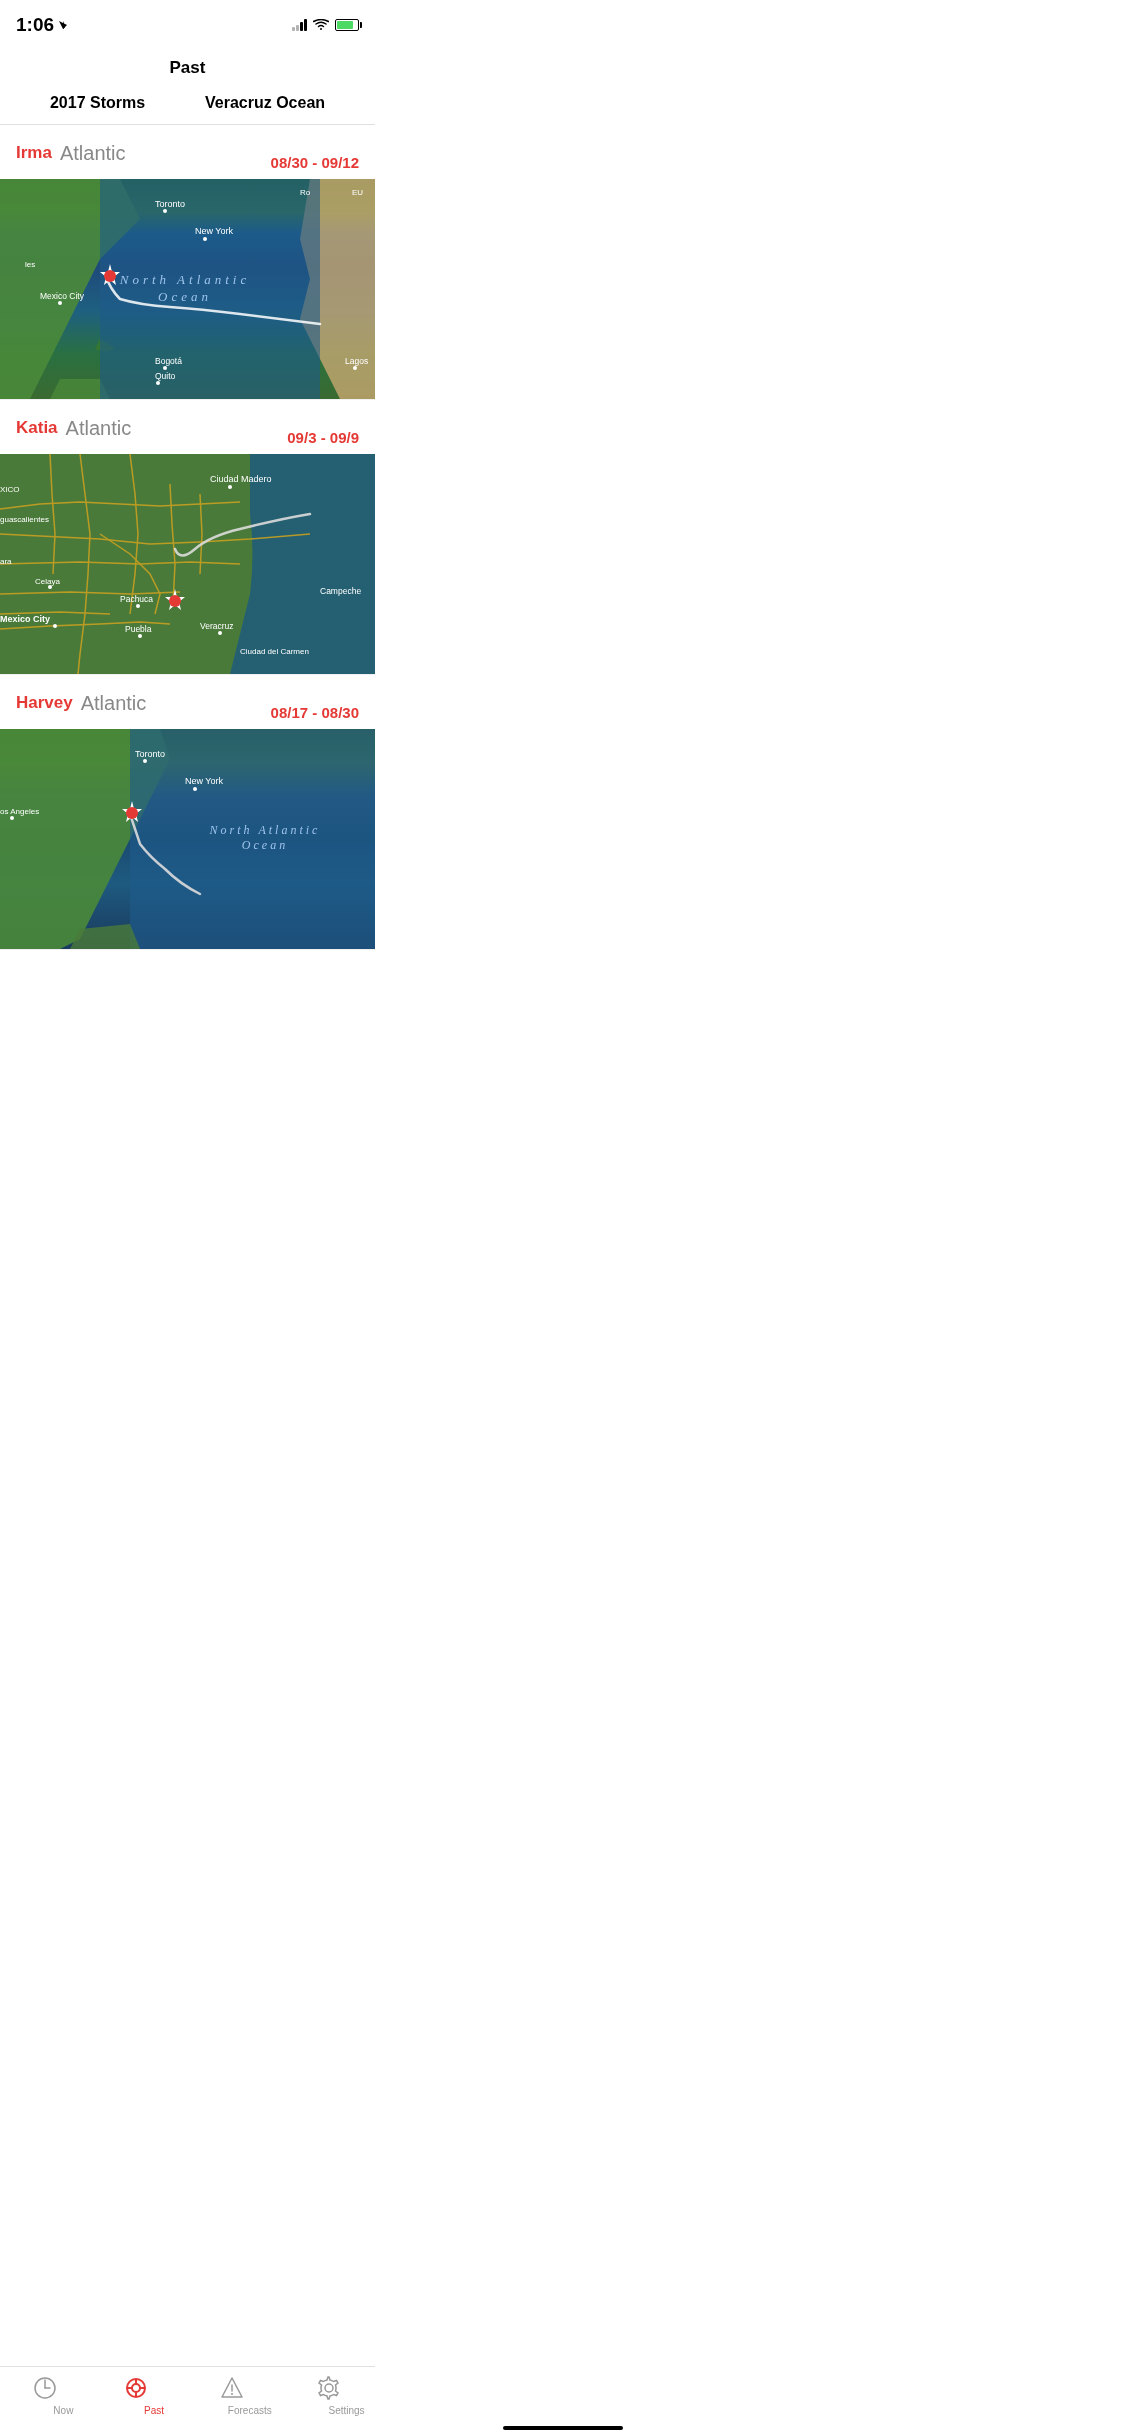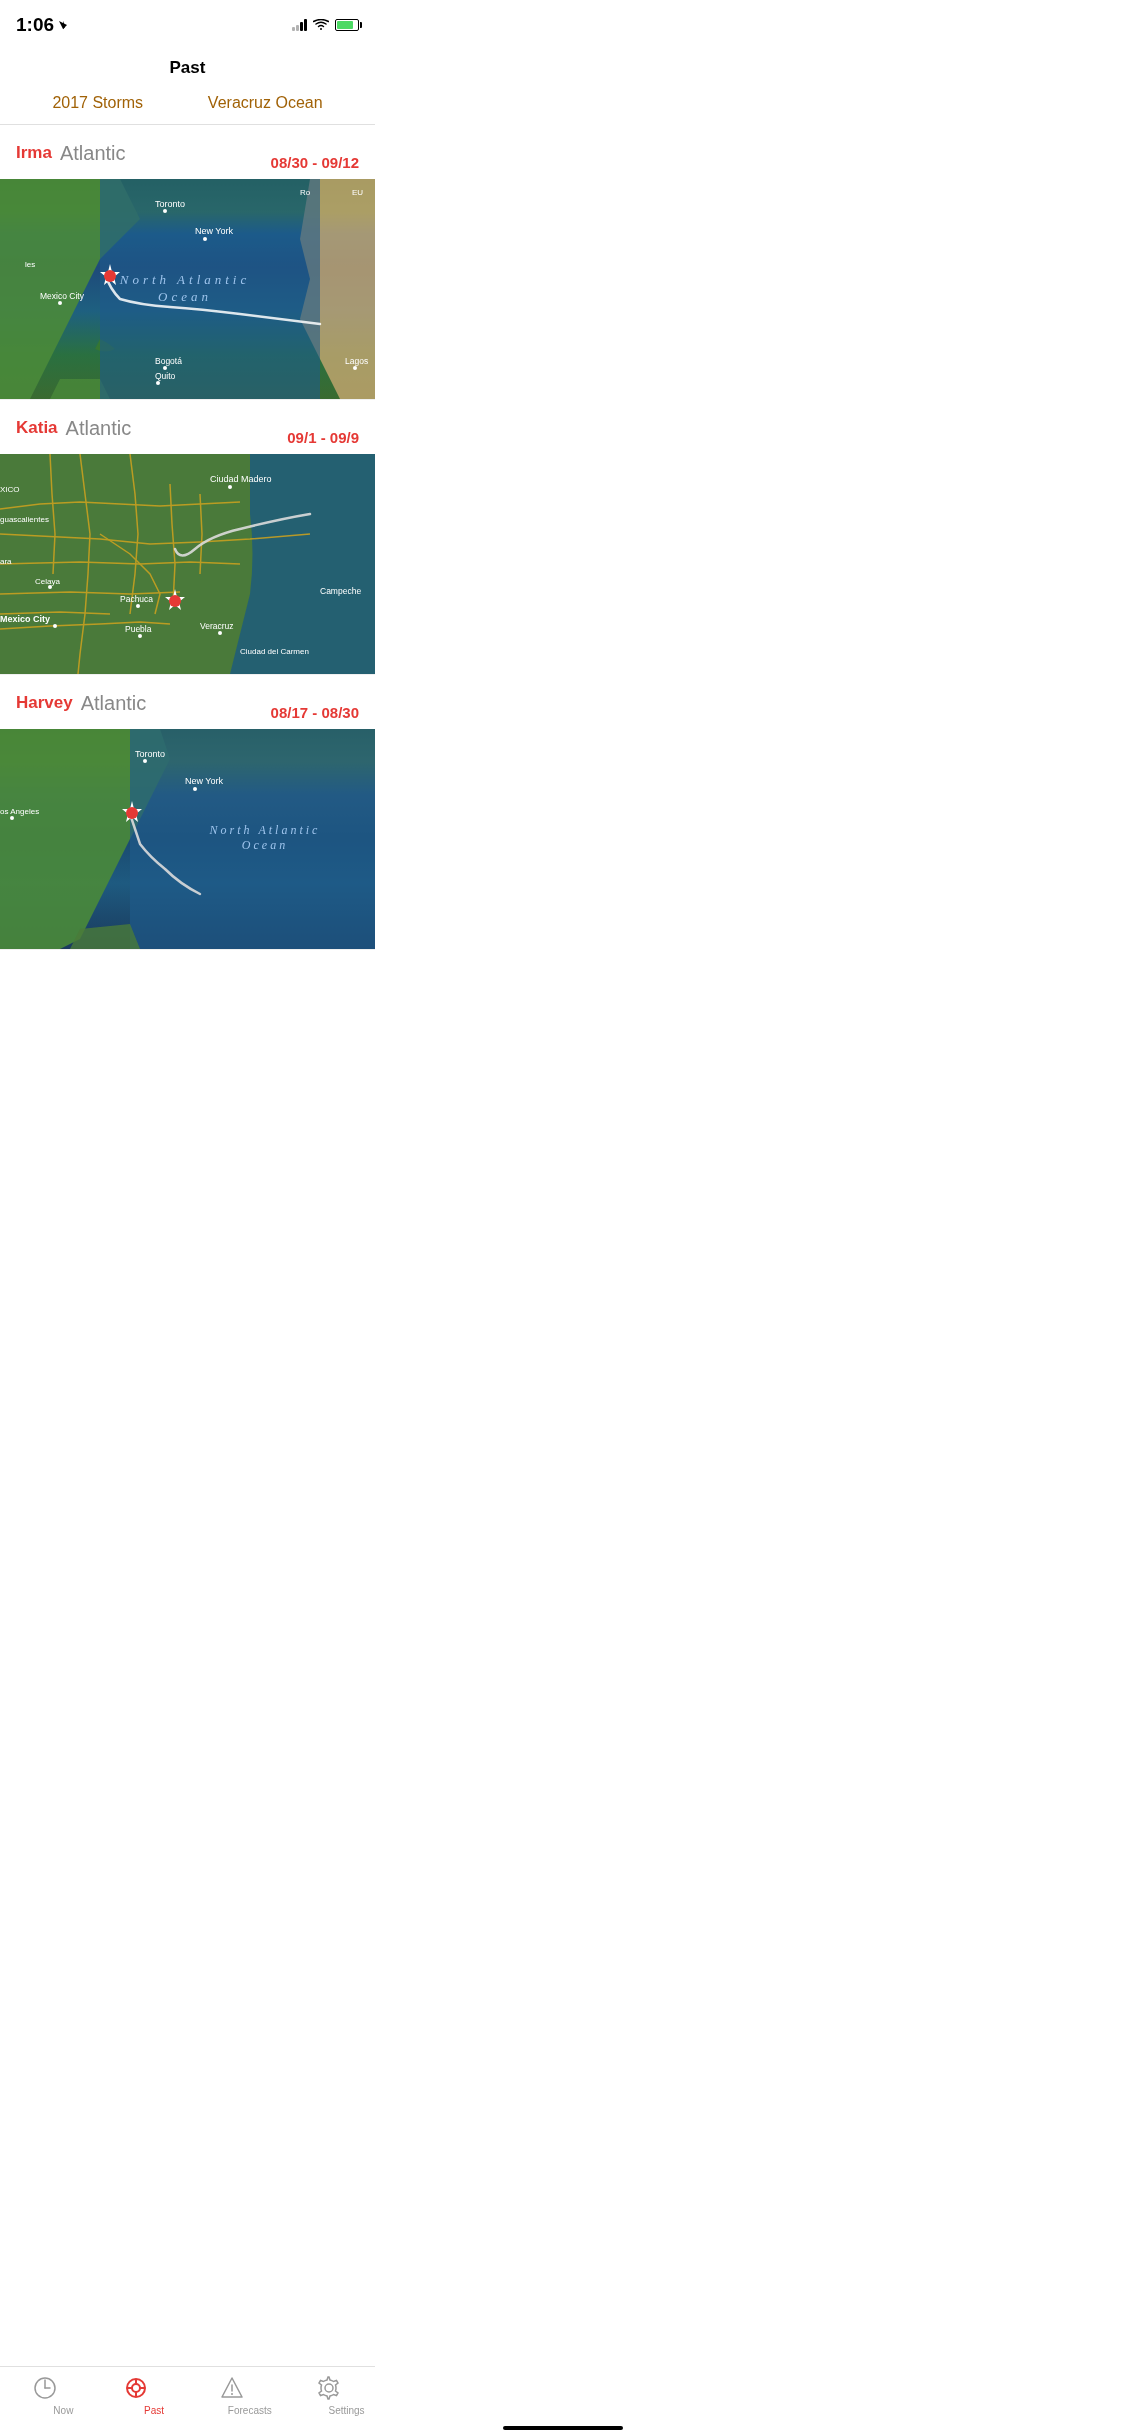--- a/index.html
+++ b/index.html
@@ -92,22 +92,22 @@
     
     .filter-tabs {
       display: flex;
       justify-content: space-around;
       padding: 0 20px 12px;
       border-bottom: 1px solid #e0e0e0;
     }
 
     .filter-tab {
       font-size: 16px;
-      font-weight: 400;
-      color: #a16207;
+      font-weight: 700;
+      color: #000000;
       cursor: pointer;
     }
 
     
     .storm-list {
       overflow-y: auto;
     }
 
     
     .storm-item {
@@ -345,21 +345,21 @@
       </svg>
     </div>
   </div>
 
   <div class="storm-item">
     <div class="storm-header">
       <div class="storm-name-group">
         <span class="storm-name">Katia</span>
         <span class="storm-ocean">Atlantic</span>
       </div>
-      <span class="storm-dates">09/1 - 09/9</span>
+      <span class="storm-dates">09/3 - 09/9</span>
     </div>
     <div class="map-container map-katia">
       <svg class="map-svg" viewBox="0 0 375 220" xmlns="http://www.w3.org/2000/svg">
 
         <rect x="0" y="0" width="375" height="220" fill="#4a7a3a"></rect>
 
         <path d="M250 0 L375 0 L375 220 L230 220 Q240 180 250 140 Q255 100 250 60 Z" fill="#1a5a80" opacity="0.8"></path>
 
         <g stroke="#c8a020" stroke-width="1.5" fill="none" opacity="0.9">
           <path d="M0 80 L100 85 L150 90 L200 88 L250 85 L310 80"></path>

